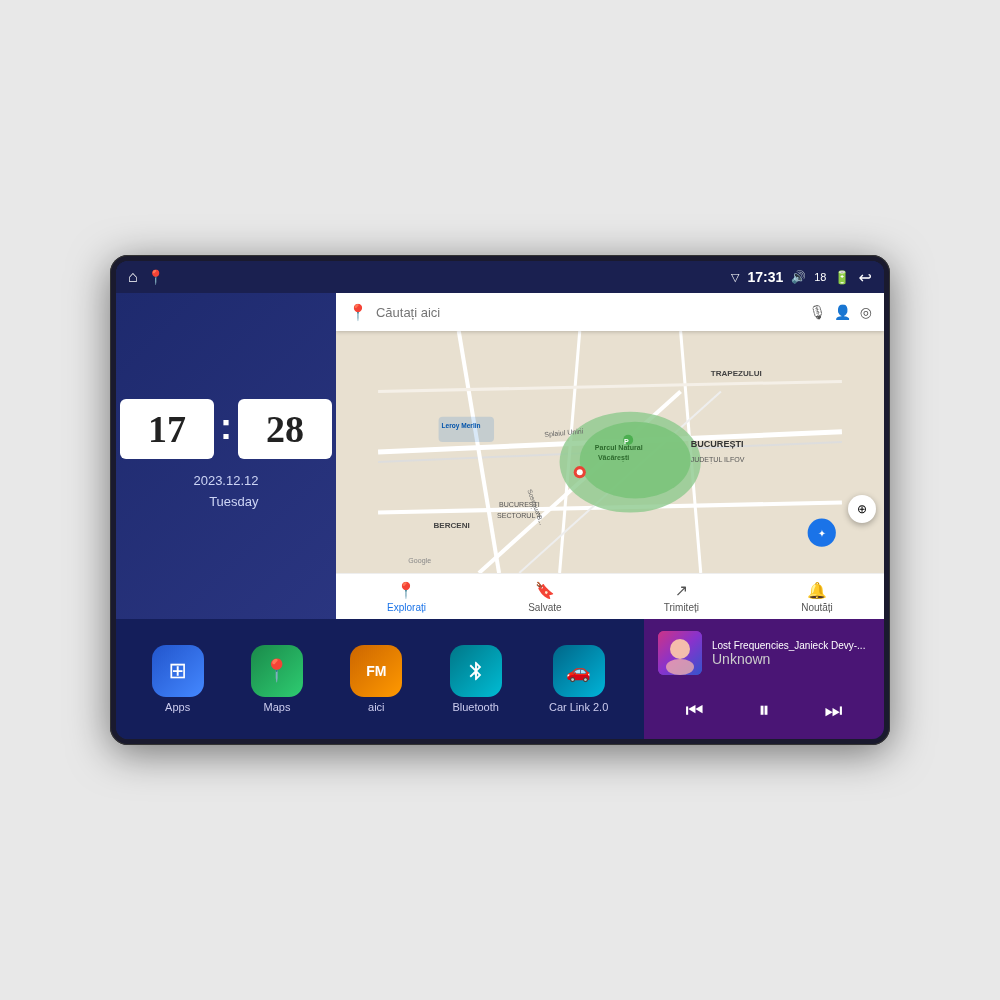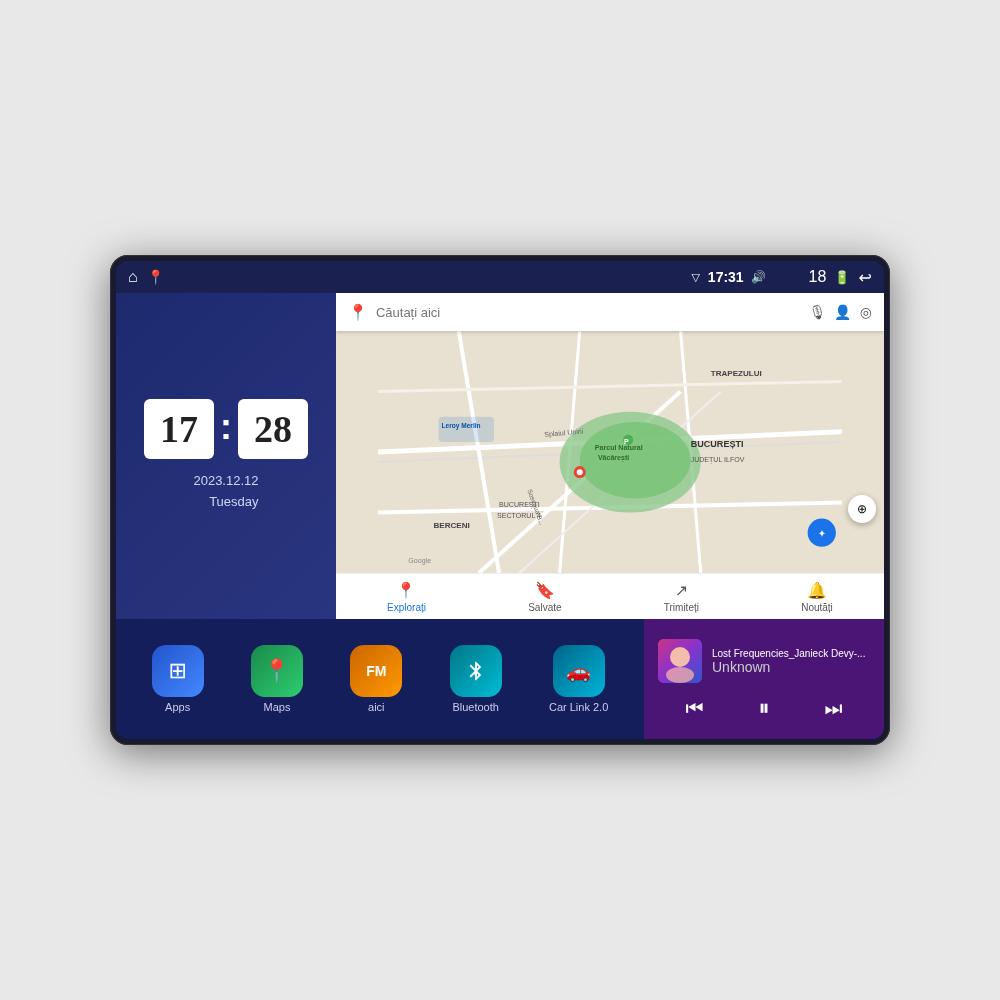--- a/index.html
+++ b/index.html
@@ -88,21 +88,21 @@
 
     .clock-display {
       display: flex;
       align-items: center;
       gap: 6px;
     }
 
     .clock-digit-box {
       background: #fff;
       border-radius: 6px;
-      padding: 8px 16px;
+      padding: 8px 28px;
       font-size: 38px;
       font-weight: bold;
       color: #222;
       min-width: 62px;
       text-align: center;
       font-family: 'Georgia', serif;
     }
 
     .clock-colon {
       color: #fff;
@@ -263,22 +263,22 @@
       text-align: left;
     }
 
     
     .music-player {
       width: 240px;
       flex-shrink: 0;
       background: rgba(80, 20, 120, 0.9);
       display: flex;
       flex-direction: column;
-      justify-content: flex-start;
-      padding: 20px 14px;
+      justify-content: space-between;
+      padding: 12px 14px;
       gap: 8px;
     }
 
     .music-info-row {
       display: flex;
       align-items: center;
       gap: 10px;
     }
 
     .music-album-art {
@@ -352,21 +352,21 @@
 
     <div class="status-bar">
       <div class="status-bar-left">
         <span style="color:#fff;font-size:16px;">⌂</span>
         <span style="color:#fff;font-size:14px;">📍</span>
       </div>
       <div class="status-bar-right">
         <span style="font-size:11px;">▽</span>
         <span style="font-size:14px;font-weight:bold;">17:31</span>
         <span>🔊</span>
-        <span style="font-size:16px;margin-left:34px;">18</span>
+        <span style="font-size:11px;">18</span>
         <span style="font-size:13px;">🔋</span>
         <span style="font-size:16px;cursor:pointer;">↩</span>
       </div>
     </div>
 
     <div class="main-content">
 
       <div class="top-section">
 
         <div class="clock-panel">

